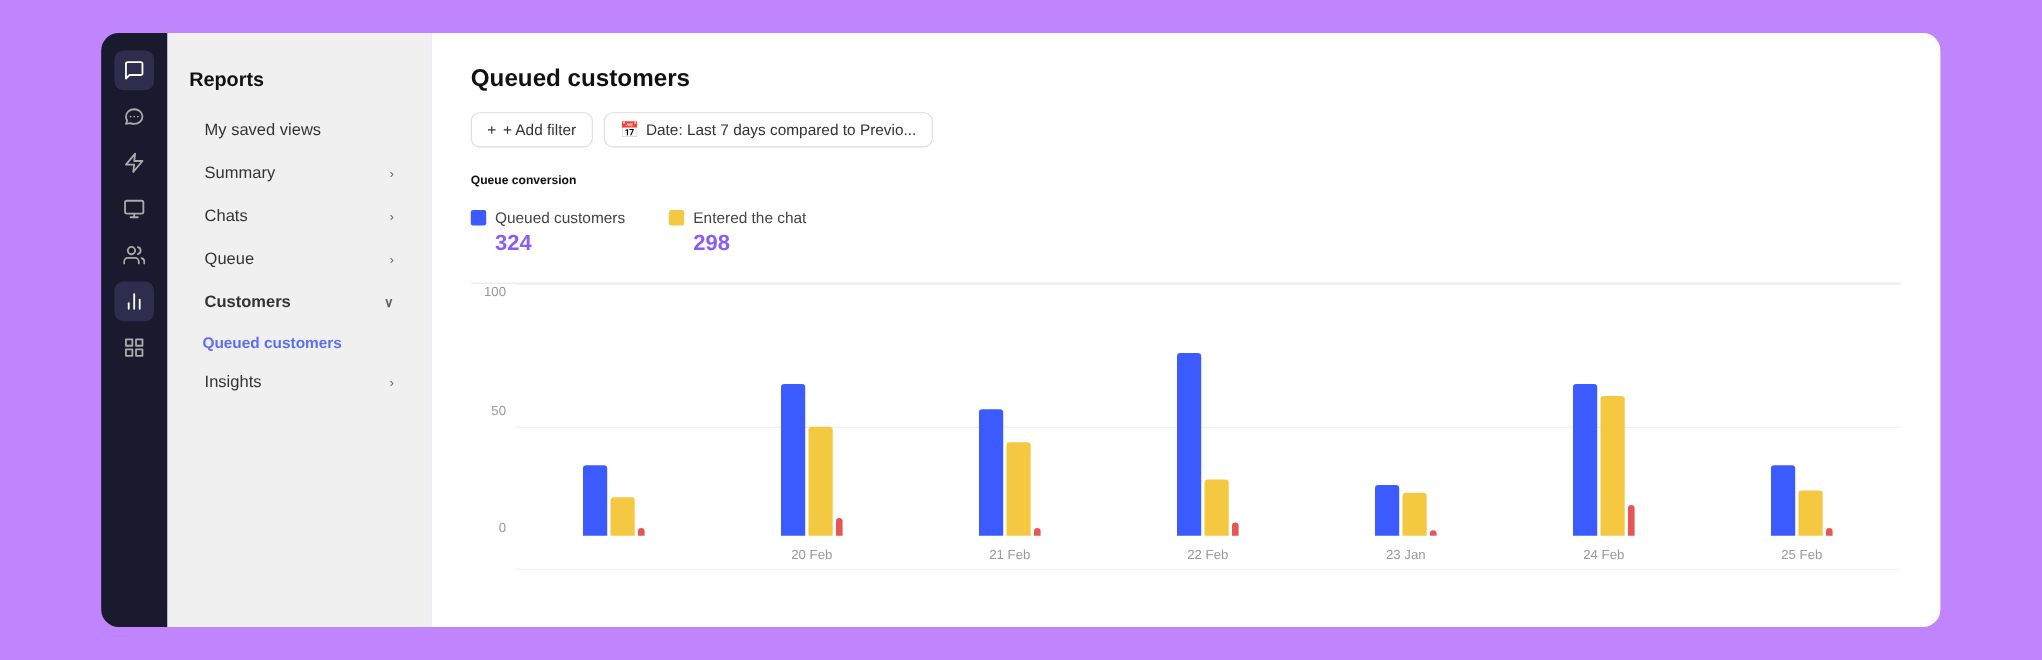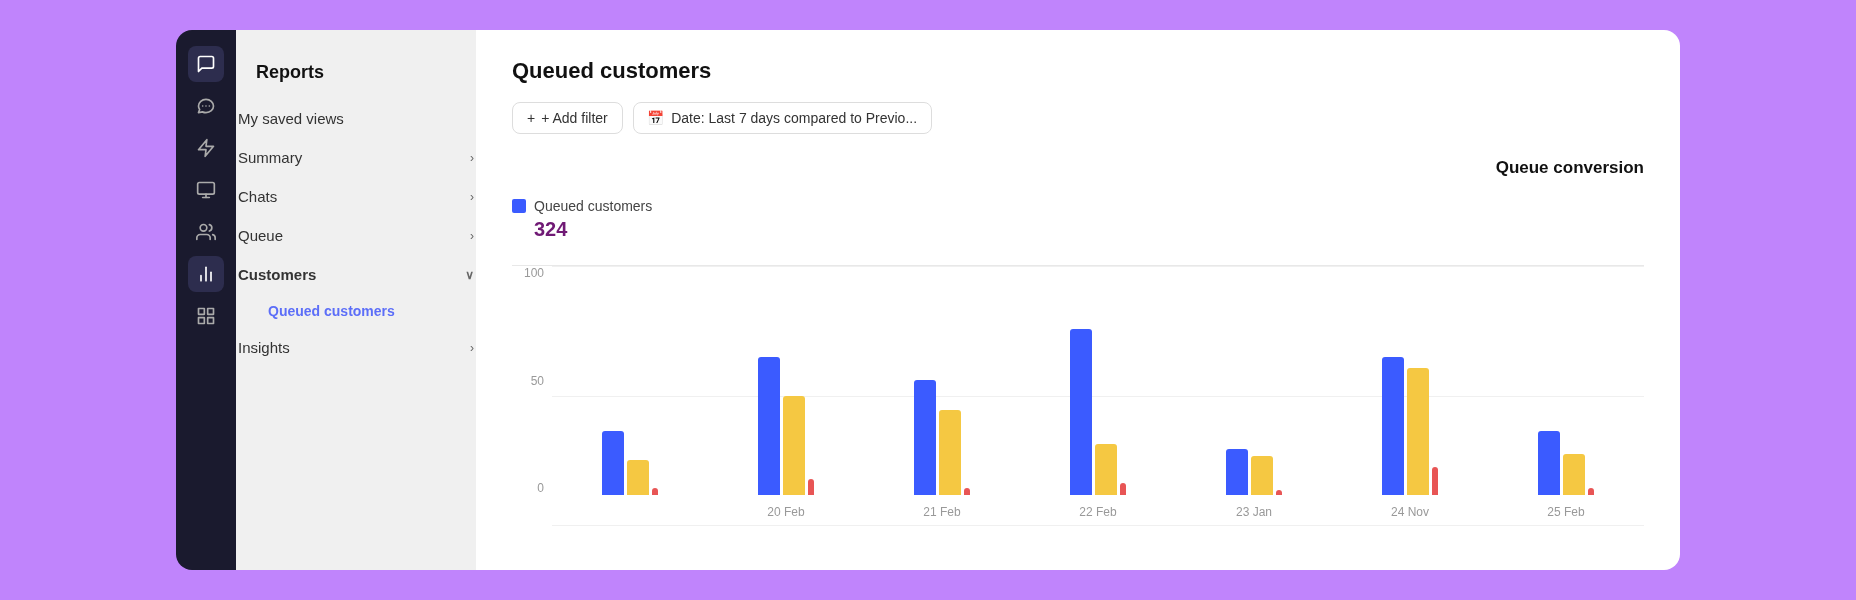--- a/index.html
+++ b/index.html
@@ -9,21 +9,21 @@
       width: 1856px;
       height: 600px;
       overflow: hidden;
       display: flex;
       align-items: center;
       justify-content: center;
     }
 
     .app-shell {
       display: flex;
-      width: 1504px;
+      width: 1672px;
       height: 540px;
       position: relative;
     }
 
     
     .icon-bar {
       width: 60px;
       background: #1a1a2e;
       border-radius: 16px 0 0 16px;
       display: flex;
@@ -71,21 +71,21 @@
       font-size: 18px;
       font-weight: 700;
       color: #111;
       padding: 12px 20px 16px;
     }
 
     .nav-item {
       display: flex;
       align-items: center;
       justify-content: space-between;
-      padding: 11px 2px;
+      padding: 11px 34px;
       cursor: pointer;
       font-size: 15px;
       color: #333;
       border-radius: 0;
     }
 
     .nav-item.active-section {
       font-weight: 600;
       color: #333;
       gap: 40px;
@@ -139,25 +139,24 @@
       border: 1.5px solid #ddd;
       border-radius: 8px;
       font-size: 14px;
       color: #333;
       background: white;
       cursor: pointer;
       font-weight: 500;
     }
 
     .section-title {
-      font-size: 17px;
+      font-size: 11px;
       font-weight: 700;
       color: #111;
       margin-bottom: 20px;
-      text-align: right;
     }
 
     
     .legend {
       display: flex;
       gap: 40px;
       margin-bottom: 24px;
     }
 
     .legend-item {
@@ -176,21 +175,21 @@
 
     .legend-dot {
       width: 14px;
       height: 14px;
       border-radius: 2px;
     }
 
     .legend-value {
       font-size: 20px;
       font-weight: 700;
-      color: #701a75;
+      color: #8b5cf6;
       padding-left: 22px;
     }
 
     
     .chart-container {
       position: relative;
       height: 260px;
       border-top: 1px solid #e8e8e8;
     }
 
@@ -364,20 +363,27 @@
     <div class="section-title">Queue conversion</div>
 
     <div class="legend">
       <div class="legend-item">
         <div class="legend-label-row">
           <div class="legend-dot bar-blue"></div>
           <span>Queued customers</span>
         </div>
         <div class="legend-value">324</div>
       </div>
+      <div class="legend-item">
+        <div class="legend-label-row">
+          <div class="legend-dot bar-yellow"></div>
+          <span>Entered the chat</span>
+        </div>
+        <div class="legend-value">298</div>
+      </div>
     </div>
 
     <div class="chart-container">
 
       <div class="grid-line" style="top: 0;"></div>
       <div class="grid-line" style="top: 50%;"></div>
       <div class="grid-line" style="top: 100%;"></div>
 
       <div class="chart-y-labels">
         <span>100</span>
@@ -422,18 +428,18 @@
             <div class="bar bar-red" style="width: 7px; height: 7px;"></div>
           </div>
         </div>
 
       <div class="chart-x-labels" id="x-labels">
           <div class="chart-x-label"></div>
           <div class="chart-x-label">20 Feb</div>
           <div class="chart-x-label">21 Feb</div>
           <div class="chart-x-label">22 Feb</div>
           <div class="chart-x-label">23 Jan</div>
-          <div class="chart-x-label">24 Nov</div>
+          <div class="chart-x-label">24 Feb</div>
           <div class="chart-x-label">25 Feb</div>
         </div>
     </div>
   </div>
 </div>
 
 </body></html>

